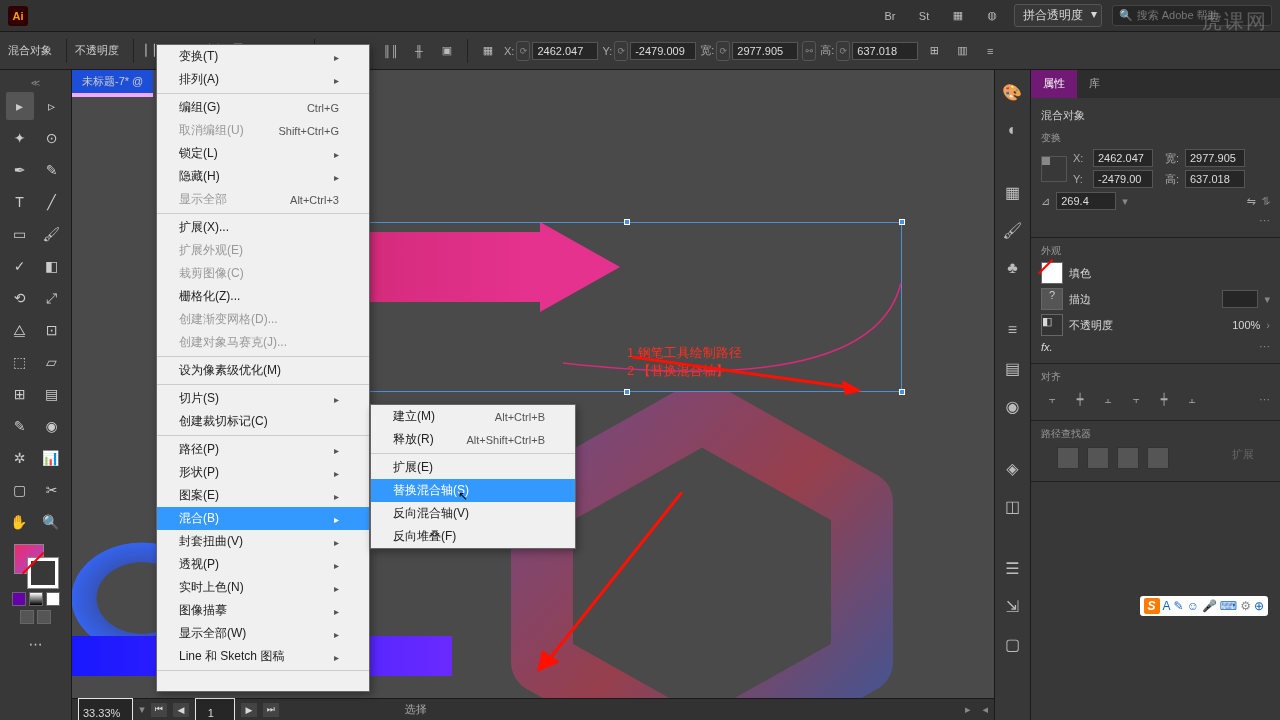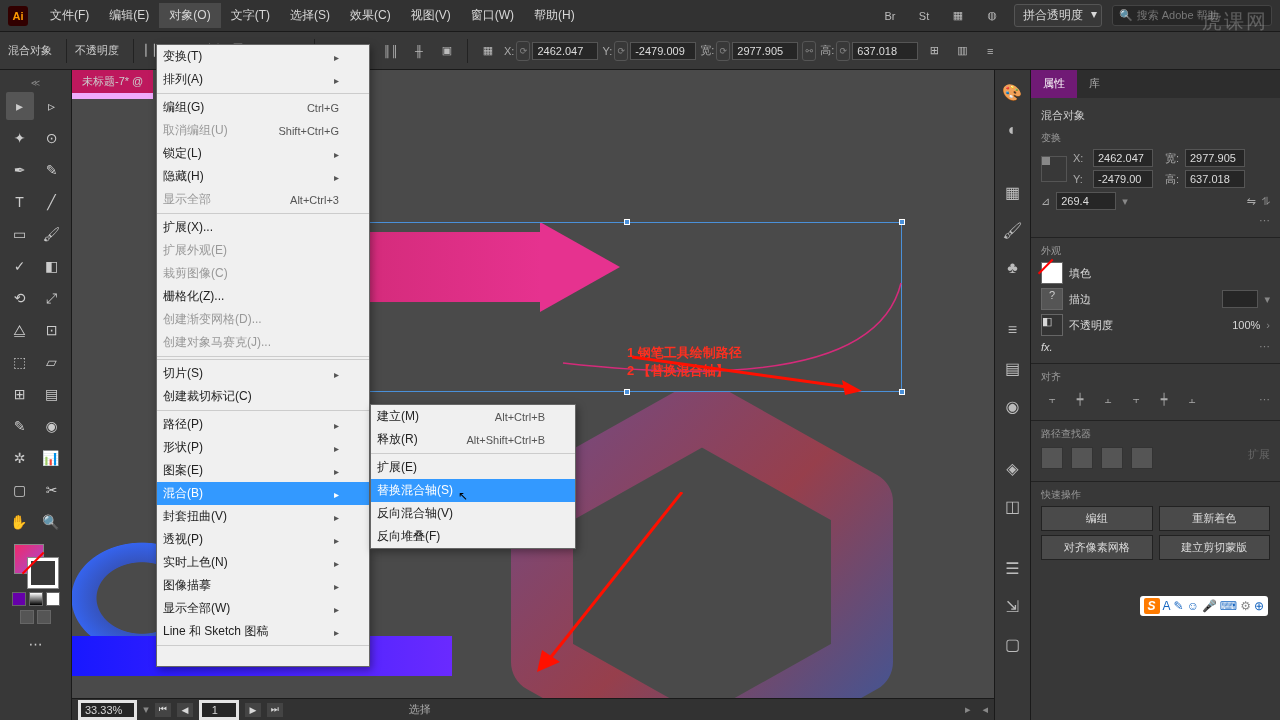--- a/index.html
+++ b/index.html
@@ -23,84 +23,73 @@
 .tool-grid{display:grid;grid-template-columns:28px 28px;gap:4px}
 .tool{width:28px;height:28px;display:flex;align-items:center;justify-content:center;color:#ccc;cursor:pointer;border-radius:2px;font-size:14px}
 .tool.sel{background:#555}
 .swatches{margin-top:8px;position:relative;width:44px;height:44px}
 .sw-fill{position:absolute;top:0;left:0;width:30px;height:30px;background:linear-gradient(135deg,#ef2a6c,#a24dd5);border:1px solid #888}
 .sw-stroke{position:absolute;bottom:0;right:0;width:30px;height:30px;background:#383838;border:3px solid #fff;box-shadow:0 0 0 1px #888}
 .sw-stroke:after{content:"";position:absolute;inset:-3px;border-top:2px solid red;transform:rotate(-45deg);transform-origin:center}
 .mini-sw{display:flex;gap:3px;margin-top:4px}
 .mini-sw span{width:14px;height:14px;border:1px solid #666}
 .canvas-wrap{flex:1;background:#4a4a4a;position:relative;overflow:hidden}
-.tab{position:absolute;top:0;left:0;background:#be185d;padding:4px 10px;font-size:11px;color:#ccc;border-bottom:6px solid #f0abfc}
+.tab{position:absolute;top:0;left:0;background:#1d4ed8;padding:4px 10px;font-size:11px;color:#ccc;border-bottom:4px solid #f0abfc}
 .canvas{position:absolute;inset:22px 0 22px 0;}
 .arrow-shape{position:absolute;top:130px;left:280px;width:280px;height:90px}
 .arrow-rect{position:absolute;top:10px;left:0;width:190px;height:70px;background:linear-gradient(90deg,#d32b7a,#e6328f)}
 .arrow-tri{position:absolute;top:0;left:188px;width:0;height:0;border-top:45px solid transparent;border-bottom:45px solid transparent;border-left:80px solid #e6328f}
 .sel-box{position:absolute;top:130px;left:280px;width:550px;height:170px;border:1px solid #4a90d9}
 .sel-handle{position:absolute;width:6px;height:6px;background:#4a90d9;border:1px solid #fff}
 .red-arrow1{position:absolute;top:255px;left:560px;width:230px;height:50px;pointer-events:none}
 .prim-arrow{position:absolute;top:400px;left:460px;width:160px;height:180px;pointer-events:none}
-.annot{position:absolute;color:#ff3020;font-size:13px;font-weight:700}
+.annot{position:absolute;color:#ff3020;font-size:13px;font-weight:400}
 .hexring{position:absolute;top:300px;left:430px;width:400px;height:370px;pointer-events:none}
 .bluecyl{position:absolute;bottom:40px;left:0;width:150px;height:120px;background:radial-gradient(ellipse 70px 55px at 70px 60px,transparent 45px,#3355cc 46px,#3366ff 70px,transparent 71px);opacity:.9}
 .bluebar{position:absolute;bottom:22px;left:0;width:380px;height:40px;background:linear-gradient(90deg,#1818ff,#6a2aff)}
 .statusbar{position:absolute;bottom:0;left:0;right:0;height:22px;background:#323232;display:flex;align-items:center;padding:0 6px;font-size:11px;gap:6px;border-top:1px solid #1a1a1a}
-.zoom-box{background:#262626;border:3px solid #e5e5e5;padding:1px 12px 1px 4px}
+.zoom-box{background:#262626;border:1px solid #e5e5e5;padding:8px 12px 1px 4px}
 .nav-btn{width:16px;height:14px;background:#444;display:flex;align-items:center;justify-content:center;font-size:9px;cursor:pointer}
 .right-dock{width:36px;background:#383838;border-left:1px solid #1a1a1a;display:flex;flex-direction:column;align-items:center;padding-top:10px;gap:14px}
 .dock-icon{width:24px;height:24px;display:flex;align-items:center;justify-content:center;color:#bbb;font-size:16px}
 .panel{width:250px;background:#383838;border-left:1px solid #1a1a1a;padding:0;font-size:11px;overflow-y:auto}
 .panel-tabs{display:flex;background:#2d2d2d;height:28px;align-items:stretch}
 .ptab{padding:6px 12px;color:#aaa;cursor:pointer}
 .ptab.active{background:#701a75;color:#fff}
 .psection{padding:6px 10px}
 .psection .label{color:#999;font-size:10px}
 .prow{display:flex;align-items:center;gap:6px;margin:4px 0}
 .pinput{background:#262626;border:1px solid #555;color:#ddd;padding:2px 4px;width:60px;font-size:11px}
 .fill-sw{width:22px;height:22px;background:#fff;border:1px solid #666;position:relative}
 .fill-sw.nofill:after{content:"";position:absolute;inset:0;border-top:2px solid red;transform:rotate(-45deg)}
 .quick-btn{flex:1;background:#4a4a4a;border:1px solid #222;color:#ddd;padding:4px 0;text-align:center;cursor:pointer;font-size:11px}
-.pathfinder-row{display:flex;gap:8px;margin:6px 0}
+.pathfinder-row{display:flex;gap:8px;margin:6px 16px}
 .pf-icon{width:22px;height:22px;background:#555;border:1px solid #333}
 .align-row{display:flex;gap:6px}
 .align-ic{width:22px;height:22px;display:flex;align-items:center;justify-content:center;color:#aaa;border:1px solid transparent}
 
 .dropdown{position:absolute;background:#f0f0f0;color:#222;border:1px solid #666;box-shadow:2px 3px 8px rgba(0,0,0,.35);font-size:12px;z-index:100}
-.dd-item{padding:3px 30px 3px 6px;display:flex;justify-content:space-between;align-items:center;cursor:pointer;white-space:nowrap;min-height:18px}
+.dd-item{padding:3px 30px 3px 22px;display:flex;justify-content:space-between;align-items:center;cursor:pointer;white-space:nowrap;min-height:18px}
 .dd-item.disabled{color:#999}
 .dd-item.hl{background:#3399ff;color:#fff}
 .dd-sep{height:1px;background:#ccc;margin:2px 0}
 .dd-arrow:after{content:"▸";margin-left:20px;font-size:10px;color:#555}
 .dd-item.hl .dd-arrow:after{color:#fff}
 .shortcut{color:#555;margin-left:20px;font-size:11px}
 .watermark{position:absolute;top:8px;right:12px;color:rgba(255,255,255,.25);font-size:20px;letter-spacing:2px;pointer-events:none}
 .ime{position:absolute;right:12px;bottom:104px;display:flex;gap:3px;background:#fff;padding:2px 4px;border-radius:3px;color:#1565c0;font-size:12px;align-items:center}
 .ime .s{background:#ff7b00;color:#fff;border-radius:2px;width:16px;height:16px;display:flex;align-items:center;justify-content:center;font-weight:bold;font-style:italic}
 
 .link{width:14px;height:20px;border:1px solid #555;border-radius:3px;color:#888;display:flex;align-items:center;justify-content:center;font-size:9px}
 </style>
 </head>
 <body>
 
 <div class="menubar">
   <div class="ai-logo">Ai</div>
-  <div id="main-menu" style="display:flex">
-      <div class="menu-item">文件(F)</div>
-      <div class="menu-item">编辑(E)</div>
-      <div class="menu-item" style="background: rgb(74, 74, 74);">对象(O)</div>
-      <div class="menu-item">文字(T)</div>
-      <div class="menu-item">选择(S)</div>
-      <div class="menu-item">效果(C)</div>
-      <div class="menu-item">视图(V)</div>
-      <div class="menu-item">窗口(W)</div>
-      <div class="menu-item">帮助(H)</div>
-    </div>
   <div class="right">
     <span class="cb-icon">Br</span>
     <span class="cb-icon">St</span>
     <span class="cb-icon">▦</span>
     <span class="cb-icon">◍</span>
     <span class="dropdown-workspace">拼合透明度</span>
     <div class="search-box">
       <span>🔍</span>
       <span style="color:#777">搜索 Adobe 帮助</span>
     </div>
@@ -371,31 +360,20 @@
       <div class="label">路径查找器</div>
       <div class="pathfinder-row">
         <span class="pf-icon"></span>
         <span class="pf-icon"></span>
         <span class="pf-icon"></span>
         <span class="pf-icon"></span>
         <span style="margin-left:auto;color:#666">扩展</span>
       </div>
     </div>
     <div style="height:1px;background:#222"></div>
-    <div class="psection">
-      <div class="label">快速操作</div>
-      <div class="prow">
-          <div class="quick-btn">编组</div>
-          <div class="quick-btn">重新着色</div>
-        </div>
-      <div class="prow">
-          <div class="quick-btn">对齐像素网格</div>
-          <div class="quick-btn">建立剪切蒙版</div>
-        </div>
-    </div>
   </div>
 </div>
 
 <div class="dropdown" id="obj-dd" style="top:44px;left:156px;width:214px">
     <div class="dd-item">
       <span>变换(T)</span>
       <span class="dd-arrow"></span>
     </div>
     <div class="dd-item">
       <span>排列(A)</span>
@@ -435,20 +413,23 @@
     <div class="dd-item">
       <span>栅格化(Z)...</span>
     </div>
     <div class="dd-item disabled">
       <span>创建渐变网格(D)...</span>
     </div>
     <div class="dd-item disabled">
       <span>创建对象马赛克(J)...</span>
     </div>
     <div class="dd-sep"></div>
+    <div class="dd-item">
+      <span>设为像素级优化(M)</span>
+    </div>
     <div class="dd-sep"></div>
     <div class="dd-item">
       <span>切片(S)</span>
       <span class="dd-arrow"></span>
     </div>
     <div class="dd-item">
       <span>创建裁切标记(C)</span>
     </div>
     <div class="dd-sep"></div>
     <div class="dd-item">

